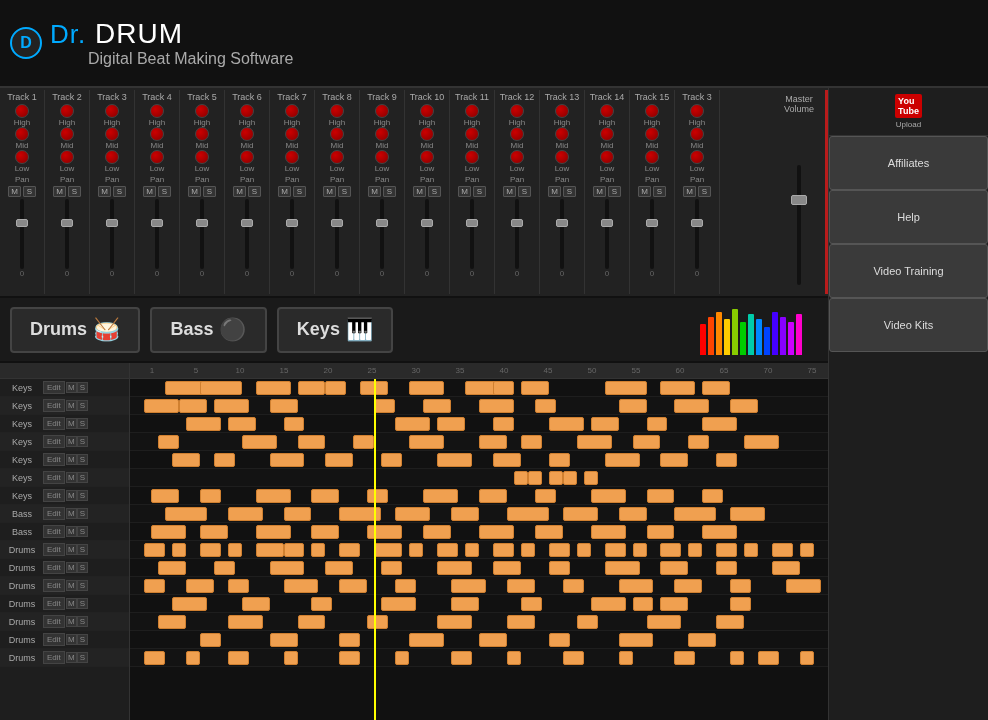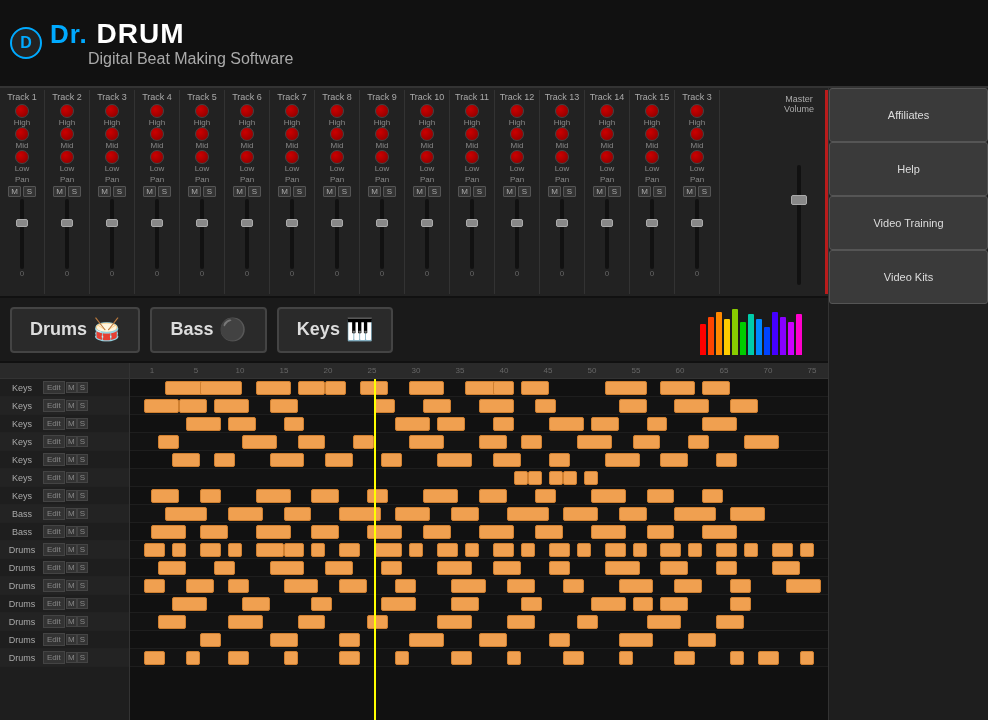--- a/index.html
+++ b/index.html
@@ -17,21 +17,21 @@
     #header {
       background: #111;
       height: 88px;
       display: flex;
       align-items: center;
       padding: 0 10px;
       border-bottom: 2px solid #333;
     }
     #logo-title {
       font-size: 28px;
-      font-weight: bold;
+      font-weight: normal;
       color: #fff;
       letter-spacing: 1px;
     }
     #logo-title span { color: #00aaff; }
     #logo-sub {
       color: #aaa;
       font-size: 16px;
       margin-left: 38px;
     }
     #logo-icon {
@@ -1074,20 +1074,26 @@
               <div class="seq-block" style="left: 90%; width: 3%;"></div>
               <div class="seq-block" style="left: 96%; width: 2%;"></div>
             </div>
           </div>
       </div>
     </div>
 
   </div>
 
   <div id="right-panel" style="width:160px;background:#1e1e1e;border-left:1px solid #333;display:flex;flex-direction:column;">
+    <div style="display:flex;height:auto;border-bottom:1px solid #333;padding:6px;align-items:center;gap:6px;justify-content:center;">
+      <div style="display:flex;flex-direction:column;align-items:center;">
+        <div class="yt-logo">You<br>Tube</div>
+        <div class="yt-label">Upload</div>
+      </div>
+    </div>
     <button class="side-btn">Affiliates</button>
     <button class="side-btn">Help</button>
     <button class="side-btn">Video Training</button>
 
     <button class="side-btn">Video Kits</button>
   </div>
 
 </div>
 
 </body></html>

